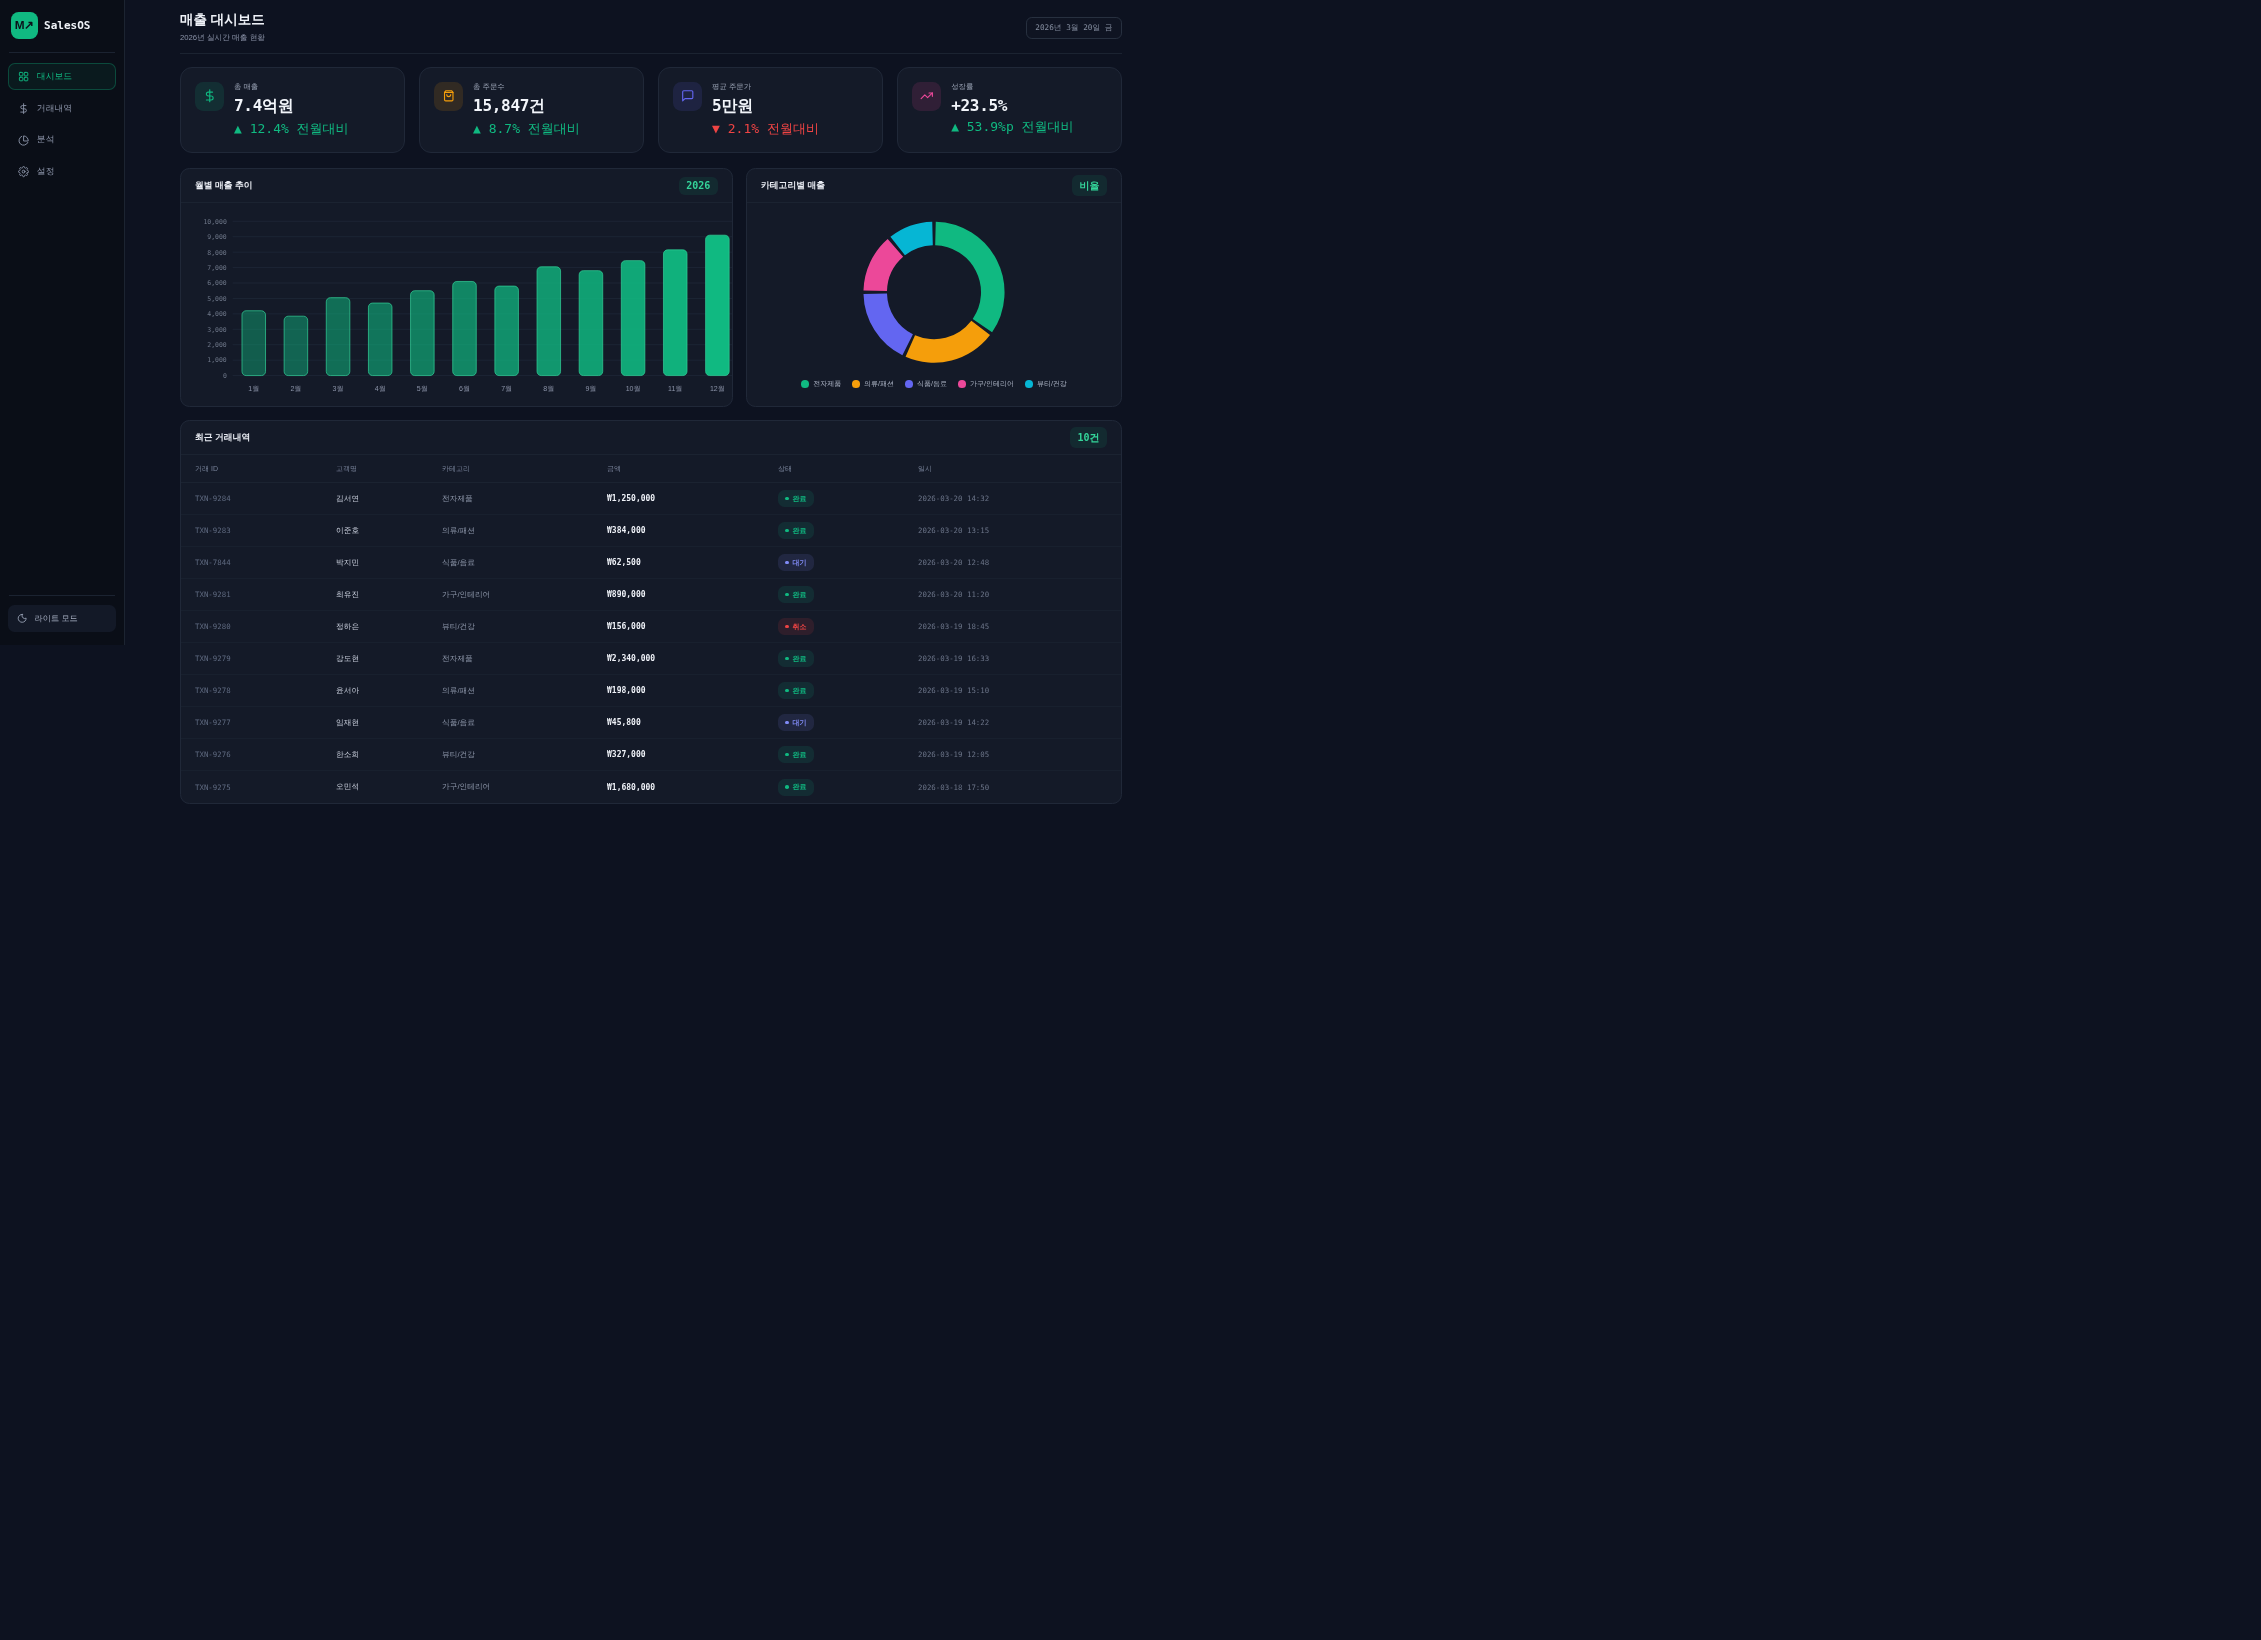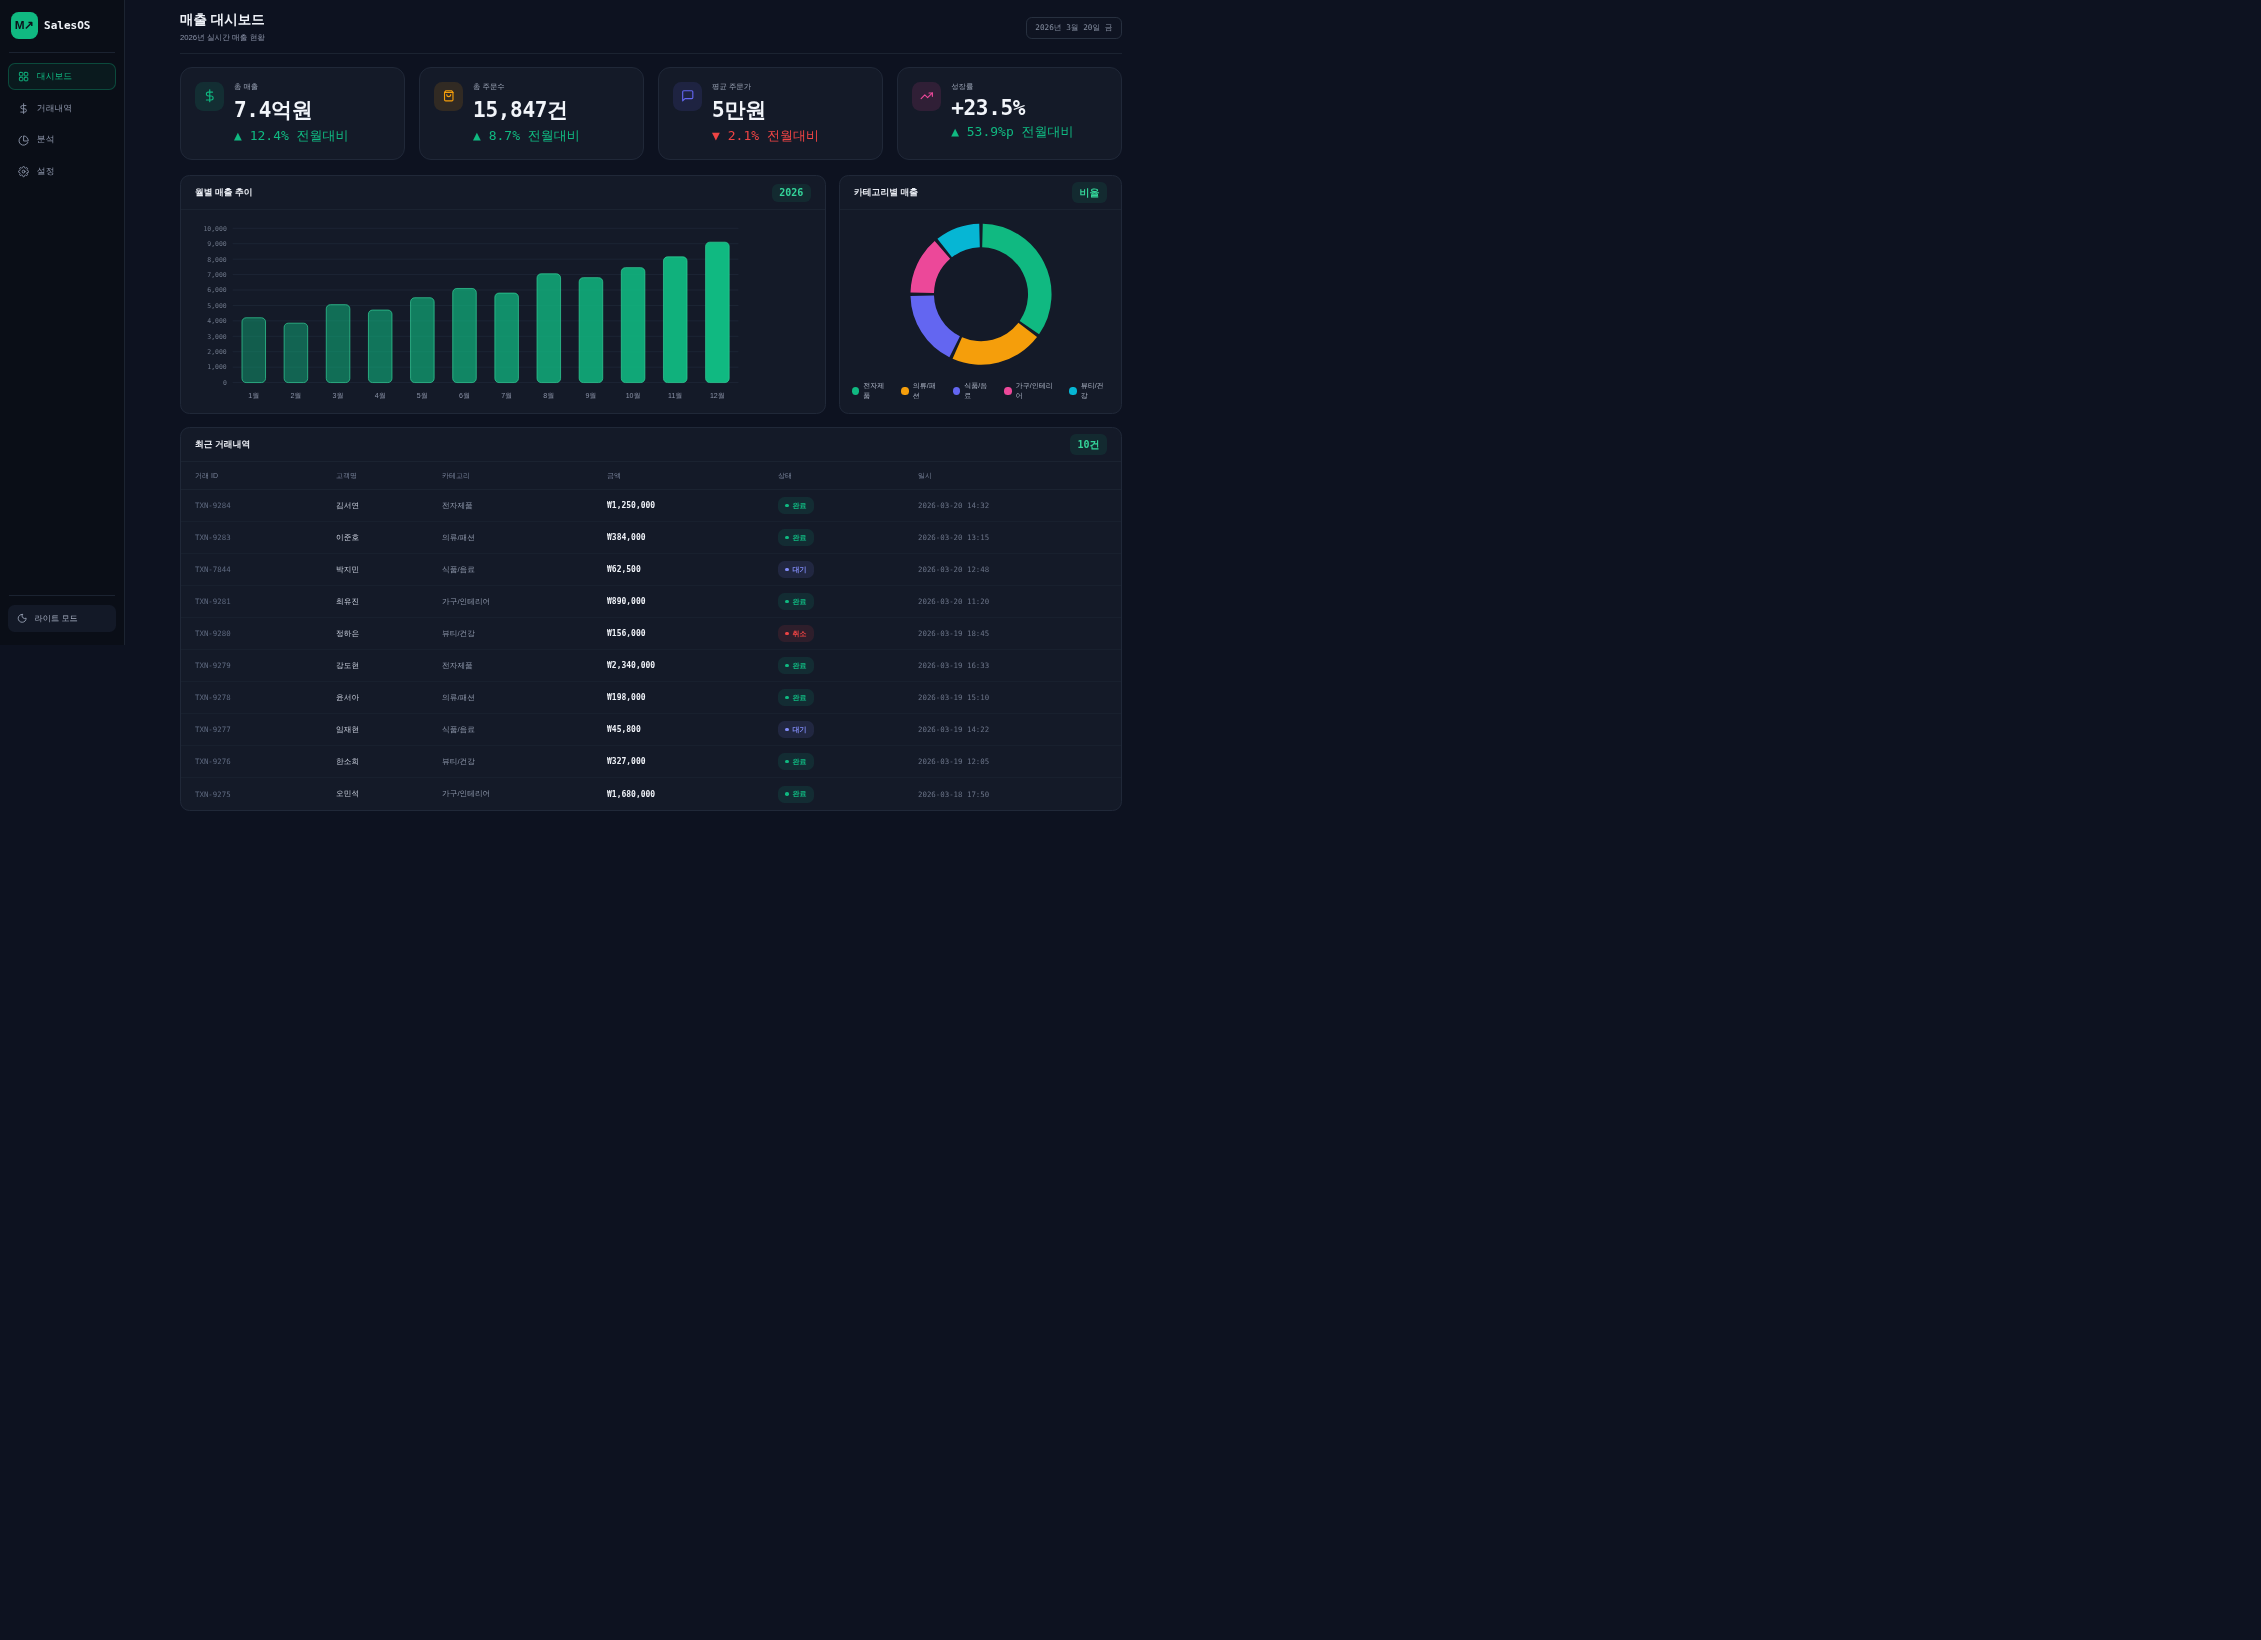--- a/index.html
+++ b/index.html
@@ -36,32 +36,32 @@
   .page-subtitle{margin-top:4.7px;font-size:7.7px;color:var(--muted);}
   .date-badge{margin-top:1.8px;border:0.6px solid #27303f;border-radius:5.9px;padding:5.3px 8.8px;font-size:7.7px;color:#848d9f;background:rgba(255,255,255,0.01);}
   .header-divider{border-bottom:0.6px solid var(--divider);margin-top:9.4px;}
 
   
   .kpi-row{display:flex;gap:14px;margin-top:13px;}
   .kpi-card{flex:1;background:var(--card);border:0.6px solid var(--card-border);border-radius:12px;padding:14px 14px;display:flex;gap:10px;align-items:flex-start;}
   .kpi-tile{width:29px;height:29px;border-radius:8.2px;display:flex;align-items:center;justify-content:center;flex:none;}
   .kpi-tile svg{width:13.5px;height:13.5px;}
   .kpi-label{font-size:7.4px;color:#99a2b4;}
-  .kpi-value{font-family:"DejaVu Sans Mono",monospace;font-size:21px;font-weight:bold;color:#f2f5fa;margin-top:4.1px;letter-spacing:-0.3px;}
+  .kpi-value{font-family:"DejaVu Sans Mono",monospace;font-size:16px;font-weight:bold;color:#f2f5fa;margin-top:4.1px;letter-spacing:-0.3px;}
   .kpi-delta{font-family:"DejaVu Sans Mono",monospace;font-size:13px;font-weight:normal;margin-top:3px;}
   .kpi-delta.up{color:var(--green);}
   .kpi-delta.down{color:var(--red);}
 
   
   .charts-row{display:flex;gap:13px;margin-top:15.3px;}
   .panel{background:var(--card);border:0.6px solid var(--card-border);border-radius:9.4px;overflow:hidden;}
   .panel-header{height:34px;display:flex;align-items:center;justify-content:space-between;padding:0 14px;border-bottom:0.6px solid var(--divider);}
   .panel-title{font-size:8.8px;font-weight:bold;color:#e9ecf3;}
   .panel-badge{background:rgba(16,185,129,0.10);color:var(--green-br);font-family:"DejaVu Sans Mono",monospace;font-size:10px;font-weight:bold;padding:3.5px 7.7px;border-radius:5.9px;}
-  .bar-panel{width:646px;}
+  .bar-panel{width:553px;text-align:center;}
   .bar-body{padding:10.6px 14px 9.4px;height:203px;}
   .donut-panel{flex:1;}
   .donut-body{height:203px;display:flex;flex-direction:column;align-items:center;justify-content:center;padding:4.7px 11.8px 8.2px;}
   .legend{display:flex;gap:11.2px;margin-top:5.9px;}
   .legend-item{display:flex;align-items:center;gap:4.1px;font-size:7px;color:#aeb6c7;}
   .legend-dot{width:7.7px;height:7.7px;border-radius:50%;}
 
   
   .table-panel{margin-top:13px;}
   .tbl{width:100%;}

